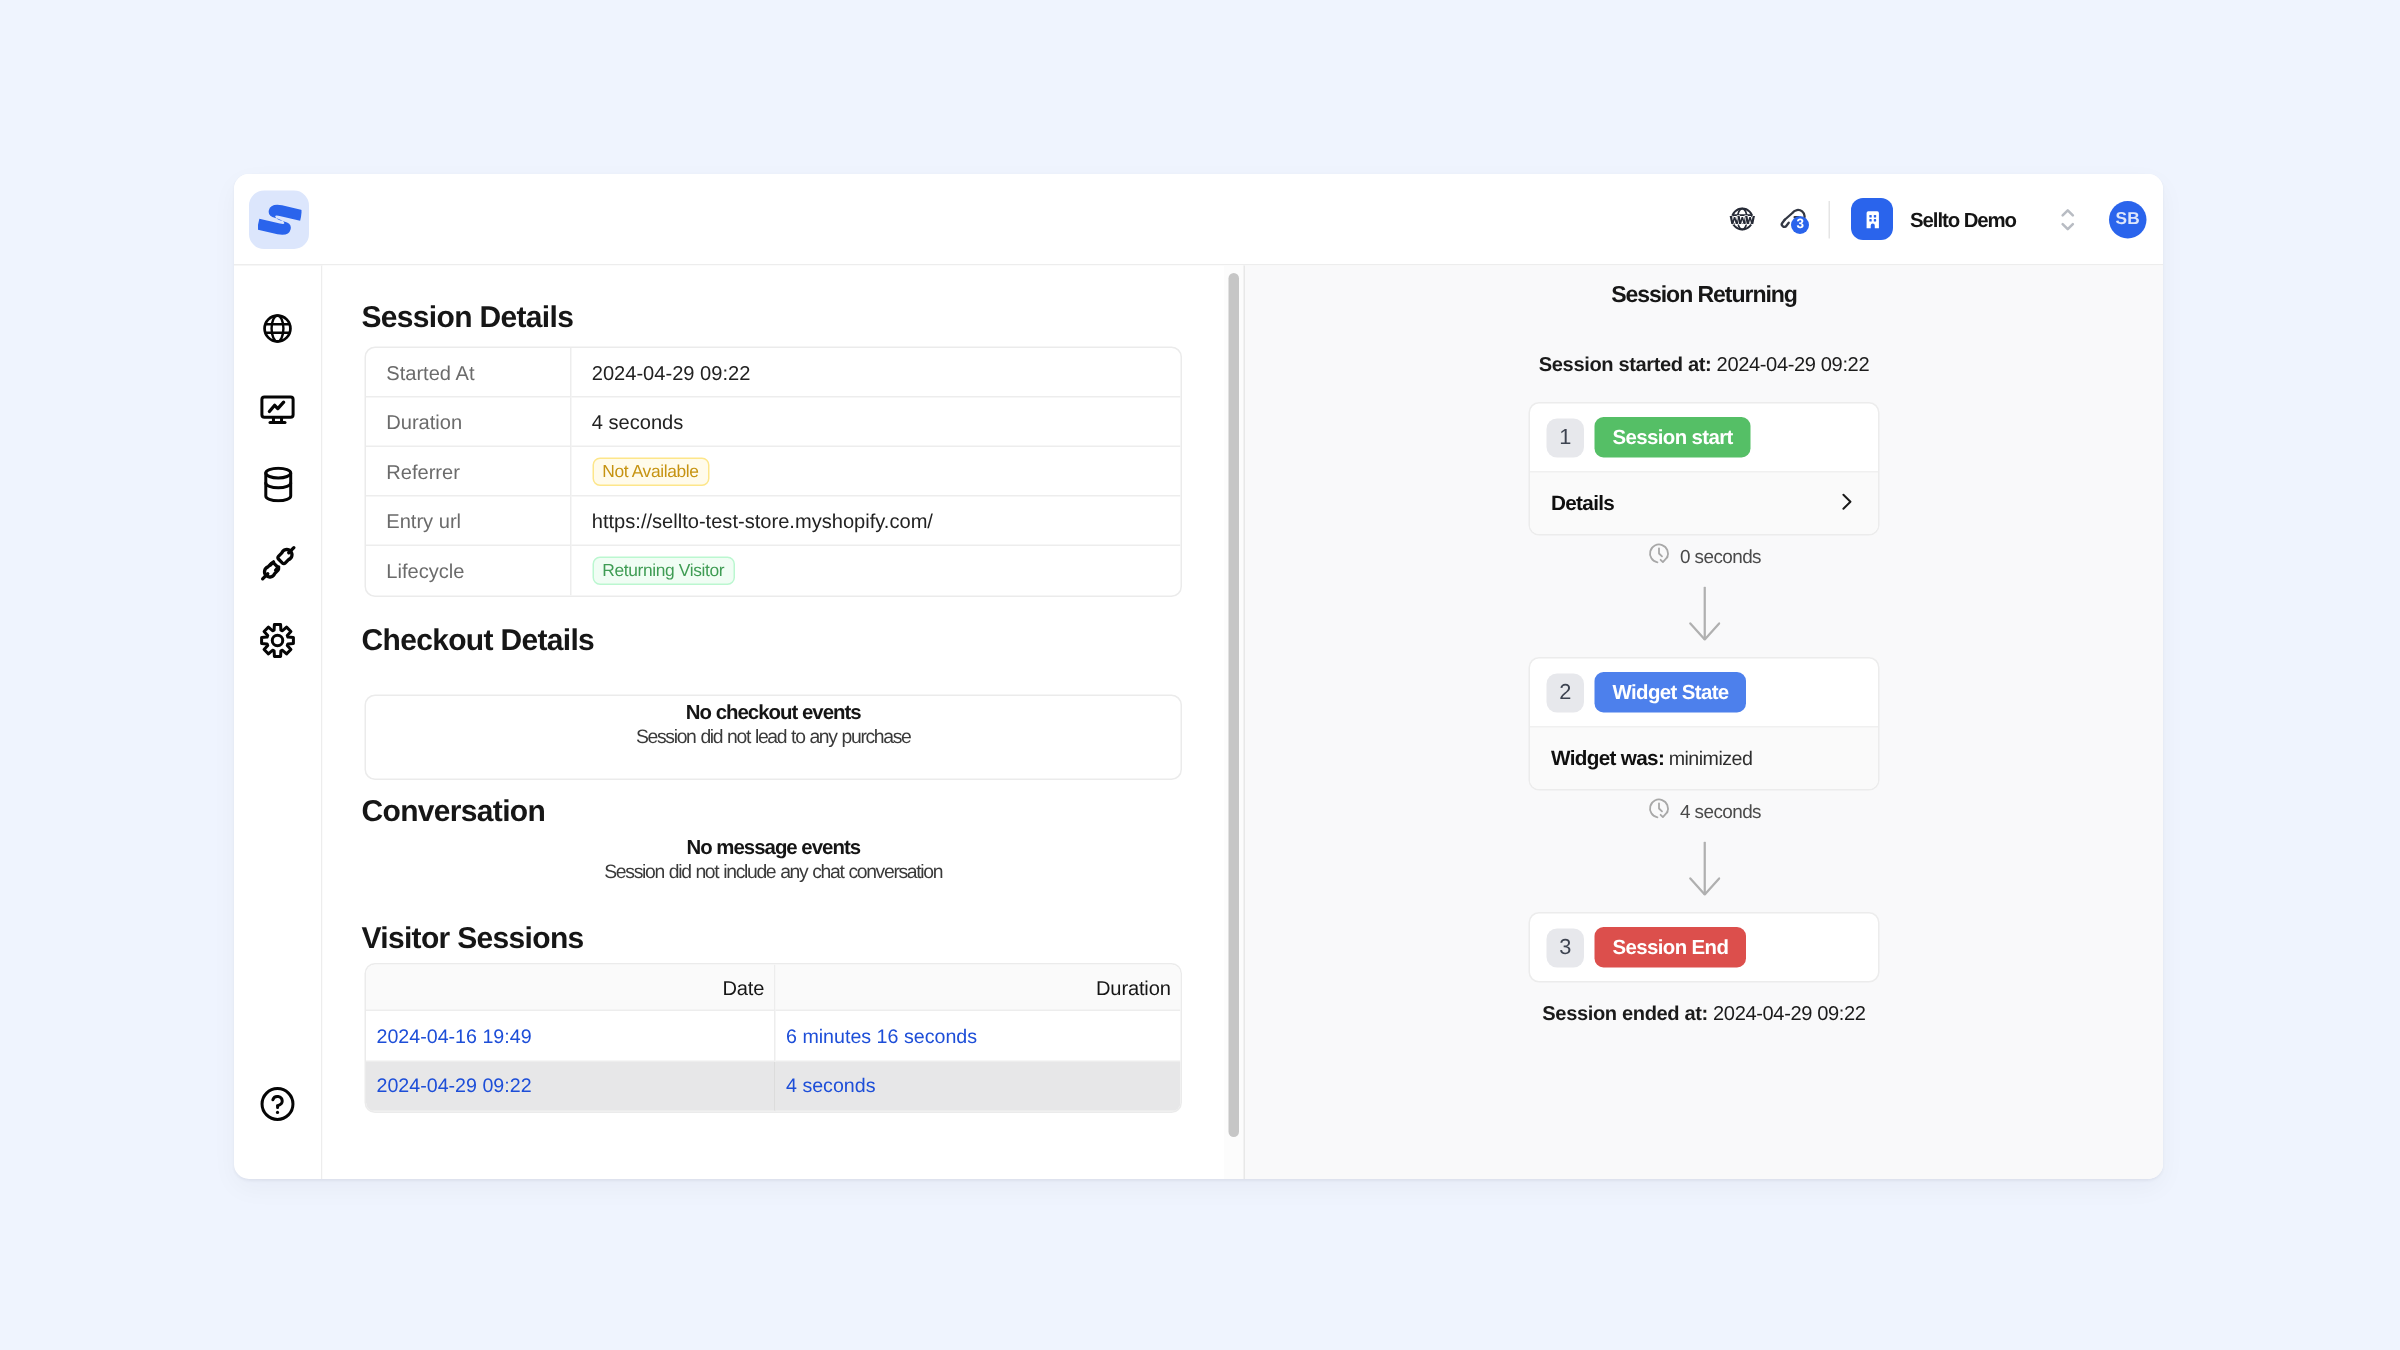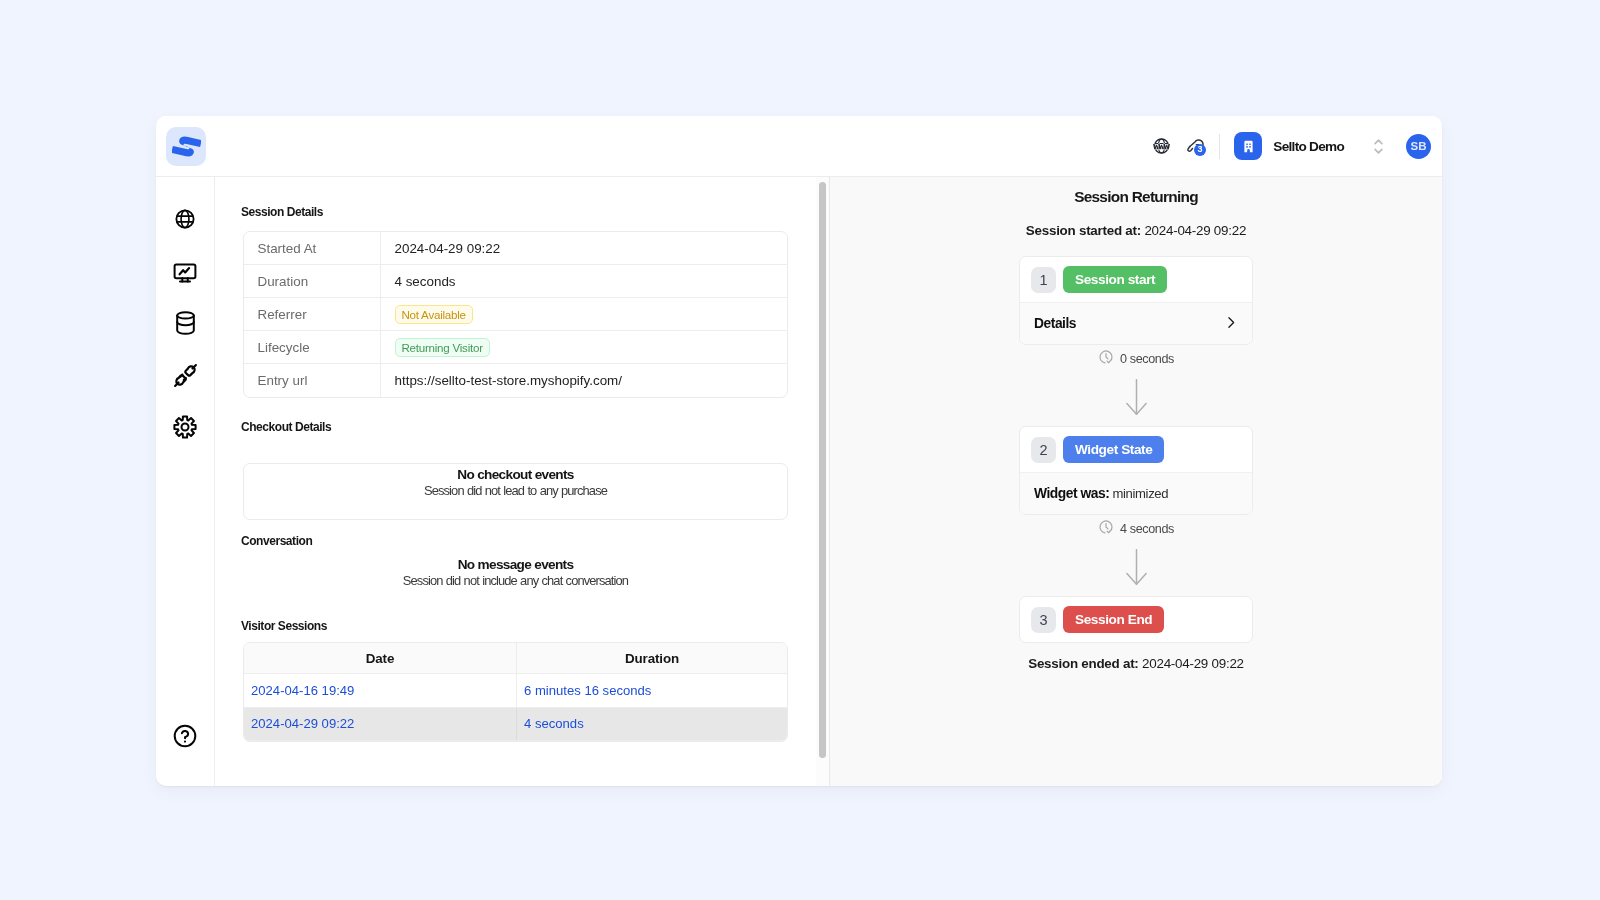--- a/index.html
+++ b/index.html
@@ -86,21 +86,21 @@
   .side-help { margin-top: auto; margin-bottom: 35px; }
 
   
   .main-panel {
     flex: 0 0 614px; width: 614px; position: relative;
     overflow: hidden; background: #fff;
   }
   .main-inner { padding: 22px 0 0 26px; }
 
   .sec-title {
-    font-size: 12px; font-weight: 700; color: #161616;
+    font-size: 20px; font-weight: 700; color: #161616;
     letter-spacing: -.45px; line-height: 20px; padding-top: 3px;
   }
   .sec-title.t1 { margin-bottom: 9px; }
   .sec-title.t2 { margin-top: 16px; margin-bottom: 26px; }
   .sec-title.t3 { margin-top: 8px; margin-bottom: 6px; }
   .sec-title.t4 { margin-top: 24px; margin-bottom: 6px; }
 
   table.kv, table.vs {
     width: 545px; margin-left: 2px; border-collapse: separate; border-spacing: 0;
     border: 1px solid #ebebeb; border-radius: 7px; overflow: hidden;
@@ -125,22 +125,22 @@
     width: 545px; margin-left: 2px; border: 1px solid #ebebeb; border-radius: 7px;
     height: 57px; display: flex; flex-direction: column;
     align-items: center; padding-top: 3px;
   }
   .empty-title { font-size: 13.6px; font-weight: 700; color: #151515; line-height: 16px; letter-spacing: -.66px; }
   .empty-sub { font-size: 12.9px; color: #3a3a3a; line-height: 16px; margin-top: 0px; letter-spacing: -0.88px; word-spacing: .55px; }
   .empty-plain { width: 545px; margin-left:2px; display: flex; flex-direction: column; align-items: center; }
 
   table.vs { width: 545px; }
   table.vs th {
-    height: 31px; font-size: 13.4px; font-weight: 700; color: #161616;
-    text-align: center; padding: 0 6.5px; background: #fafafa;
+    height: 31px; font-size: 13.4px; font-weight: 400; color: #161616;
+    text-align: right; padding: 0 6.5px; background: #fafafa;
     border-bottom: 1px solid #ededed; letter-spacing: -.1px;
   }
   table.vs th.c1, table.vs td.c1 { width: 273px; border-right: 1px solid #ededed; }
   table.vs td {
     height: 33.5px; font-size: 13.1px; color: #1d4ed8; padding: 0 7px;
     border-bottom: 1px solid #ededed;
     margin-left: 32px;
   }
   table.vs tr.sel td { background: #e7e7e8; }
   table.vs tr.sel td.c1 { border-right-color: #dcdcdc; }
@@ -154,21 +154,21 @@
     position: absolute; right: 0px; top: 0; width: 13.5px;
     height: 100%; background: #fcfcfc;
   }
 
   
   .tl-panel {
     flex: 1; background: #f9f9fa; border-left: 1px solid #e8e8e8;
     padding-top: 12px; position: relative;
   }
   .tl-title { font-size: 15.4px; font-weight: 700; color: #171717; text-align: center; letter-spacing: -.72px; line-height: 16px; }
-  .tl-meta { font-size: 13.4px; color: #1b1b1b; text-align: center; margin-top: 18px; line-height: 15px; letter-spacing: -.25px; }
+  .tl-meta { font-size: 13.4px; color: #1b1b1b; text-align: center; margin-top: 30px; line-height: 15px; letter-spacing: -.25px; }
   .tl-meta b { font-weight: 700; }
   .tl-wrap { width: 234px; margin: 18px auto 0; }
   .tl-card {
     background: #fff; border: 1px solid #ececec; border-radius: 7px; overflow: hidden;
   }
   .tl-head { display: flex; align-items: center; padding: 9px 11px; }
   .tl-num {
     width: 25px; height: 26px; background: #e7e8ec; border-radius: 7px;
     color: #3d4350; font-size: 14.5px; font-weight: 400;
     display: flex; align-items: center; justify-content: center;
@@ -316,26 +316,26 @@
               </tr>
               <tr>
                 <td class="k">Duration</td>
                 <td class="v">4 seconds</td>
               </tr>
               <tr>
                 <td class="k">Referrer</td>
                 <td class="v"><span class="pill warn">Not Available</span></td>
               </tr>
               <tr>
+                <td class="k">Entry url</td>
+                <td class="v">https://sellto-test-store.myshopify.com/</td>
+              </tr>
+              <tr>
                 <td class="k">Lifecycle</td>
                 <td class="v"><span class="pill ok">Returning Visitor</span></td>
-              </tr>
-              <tr>
-                <td class="k">Entry url</td>
-                <td class="v">https://sellto-test-store.myshopify.com/</td>
               </tr>
             </tbody>
           </table>
 
         <div class="sec-title t2">Checkout Details</div>
         <div class="empty-box">
           <div class="empty-title">No checkout events</div>
           <div class="empty-sub">Session did not lead to any purchase</div>
         </div>
 

